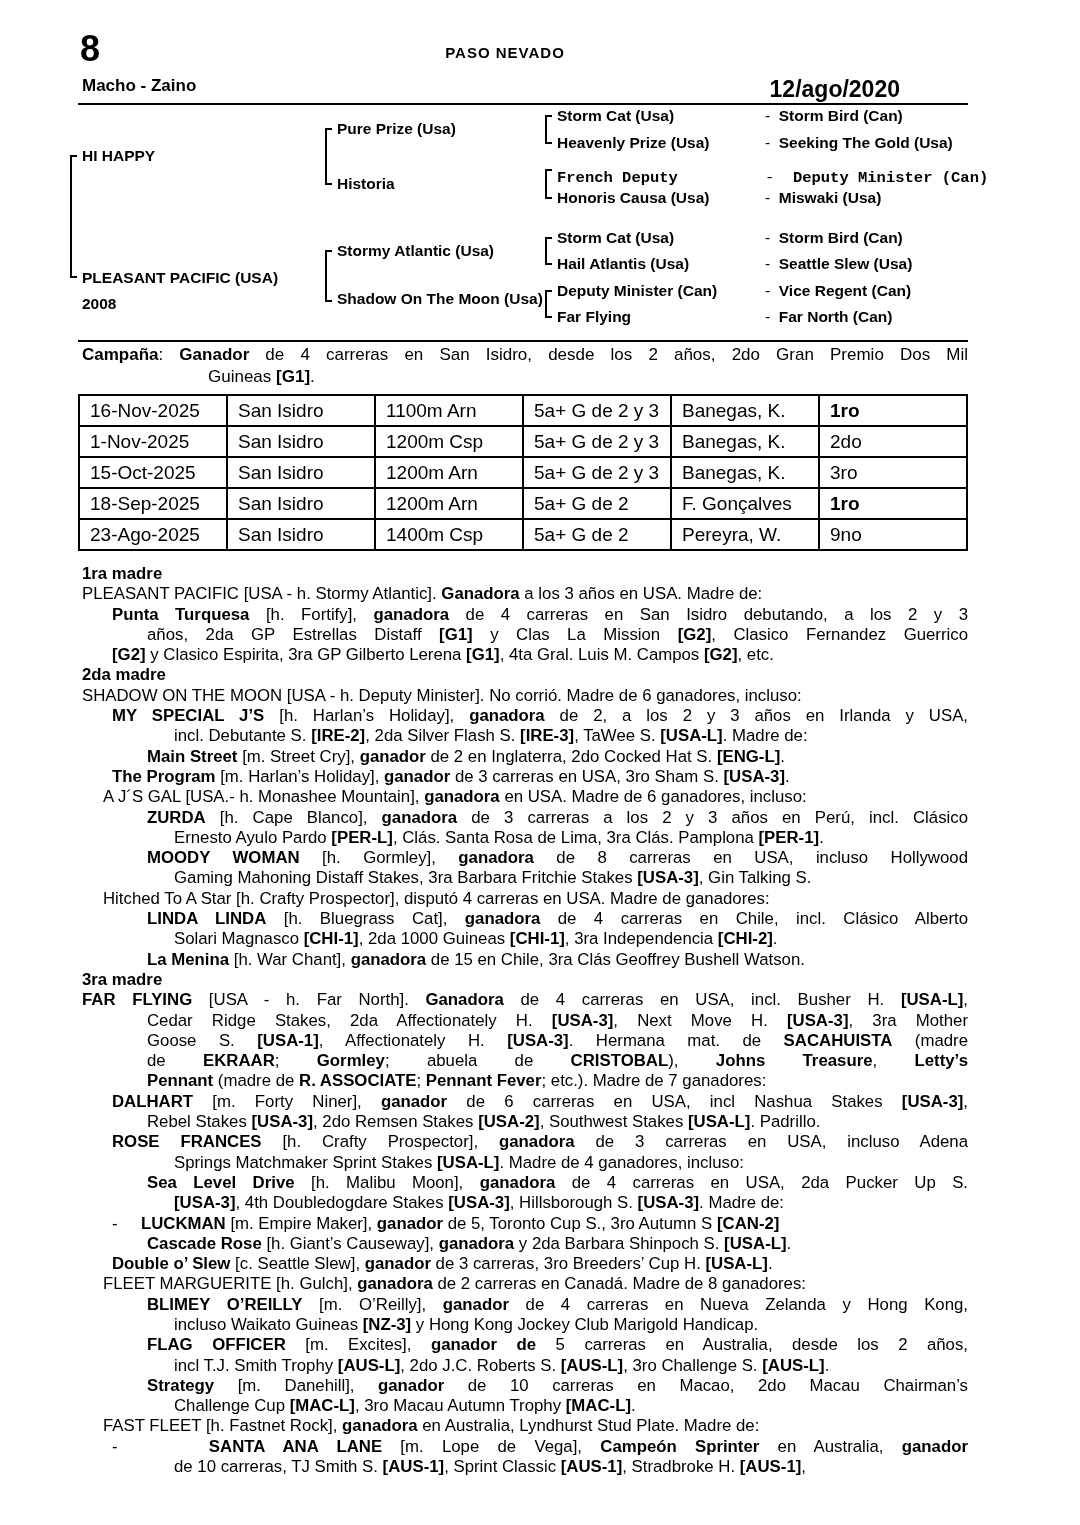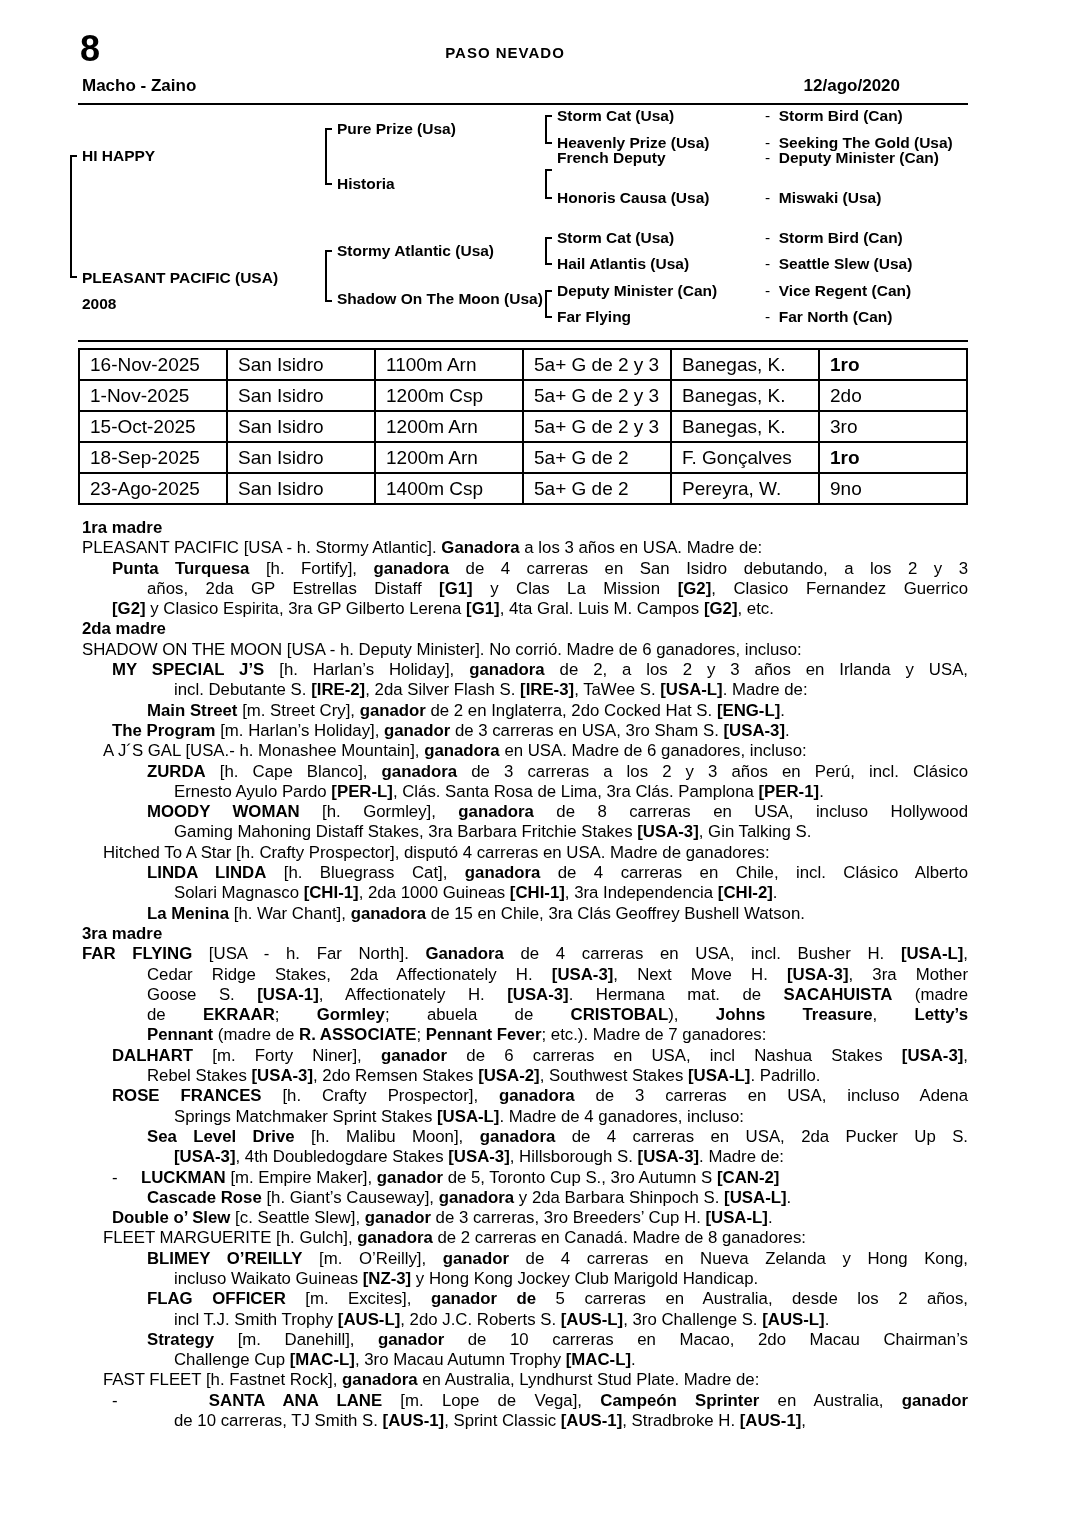--- a/index.html
+++ b/index.html
@@ -4,32 +4,32 @@
 <style>
   html,body{margin:0;padding:0;background:#ffffff;}
   body{width:1080px;height:1525px;font-family:"Liberation Sans",sans-serif;color:#000;}
   .page{position:relative;width:1080px;height:1525px;background:#fff;overflow:hidden;}
 
   
   .hdr{position:relative;height:103px;}
   .pnum{position:absolute;left:80px;top:28px;font-size:36px;font-weight:bold;}
   .title{position:absolute;left:0;top:44px;width:1010px;text-align:center;font-size:15px;font-weight:bold;letter-spacing:1px;}
   .subL{position:absolute;left:82px;top:76px;font-size:17px;font-weight:bold;}
-  .subR{position:absolute;right:180px;top:76px;font-size:17px;font-weight:bold;}
+  .subR{position:absolute;right:180px;top:76px;font-size:23px;font-weight:bold;}
 
   .rule{margin-left:78px;width:890px;border-top:2px solid #000;height:0;}
 
   
   .pedigree{position:relative;height:235px;}
   .ped-name{position:absolute;font-weight:bold;font-size:15.5px;white-space:nowrap;}
   .g1{left:82px;}  .g2{left:337px;} .g3{left:557px;} .g4{left:765px;}
   .g4::before{content:"-\00a0\00a0";font-weight:normal;}
   .g1s{top:42px;} .g1d{top:164px;} .g1y{top:190px;}
   .g2a{top:15px;} .g2b{top:70px;} .g2c{top:137px;} .g2d{top:185px;text-align:right;}
-  .r1{top:2px;} .r2{top:29px;} .r3{top:44px;} .r4{top:84px;}
+  .r1{top:2px;} .r2{top:29px;} .r3{top:64px;font-family:Liberation Mono, monospace;} .r4{top:84px;}
   .r5{top:124px;} .r6{top:150px;} .r7{top:177px;} .r8{top:203px;}
   .brk{position:absolute;width:7px;box-sizing:border-box;
        border-left:2px solid #000;border-top:2px solid #000;border-bottom:2px solid #000;}
   .b1{left:70px;top:50px;height:123px;}
   .b2a{left:325px;top:23px;height:57px;}
   .b2b{left:325px;top:145px;height:52px;}
   .b3a{left:545px;top:10px;height:29px;}
   .b3b{left:545px;top:64px;height:30px;}
   .b3c{left:545px;top:132px;height:28px;}
   .b3d{left:545px;top:185px;height:28px;}
@@ -96,20 +96,24 @@
     <div class="ped-name g4 r3">Deputy Minister (Can)</div>
     <div class="ped-name g4 r4">Miswaki (Usa)</div>
     <div class="ped-name g4 r5">Storm Bird (Can)</div>
     <div class="ped-name g4 r6">Seattle Slew (Usa)</div>
     <div class="ped-name g4 r7">Vice Regent (Can)</div>
     <div class="ped-name g4 r8">Far North (Can)</div>
   </div>
 
   <div class="rule"></div>
 
+  <div class="campaign">
+      <div class="line i0 j"><span class="b">Campaña</span><span>: </span><span class="b">Ganador</span><span> de 4 carreras en San Isidro, desde los 2 años, 2do Gran Premio Dos Mil</span></div>
+      <div class="line i6"><span>Guineas </span><span class="b">[G1]</span><span>.</span></div>
+    </div>
 
   <table class="race-table">
     <tbody>
         <tr>
           <td>16-Nov-2025</td>
           <td>San Isidro</td>
           <td>1100m Arn</td>
           <td>5a+ G de 2 y 3</td>
           <td>Banegas, K.</td>
           <td class="b">1ro</td>

